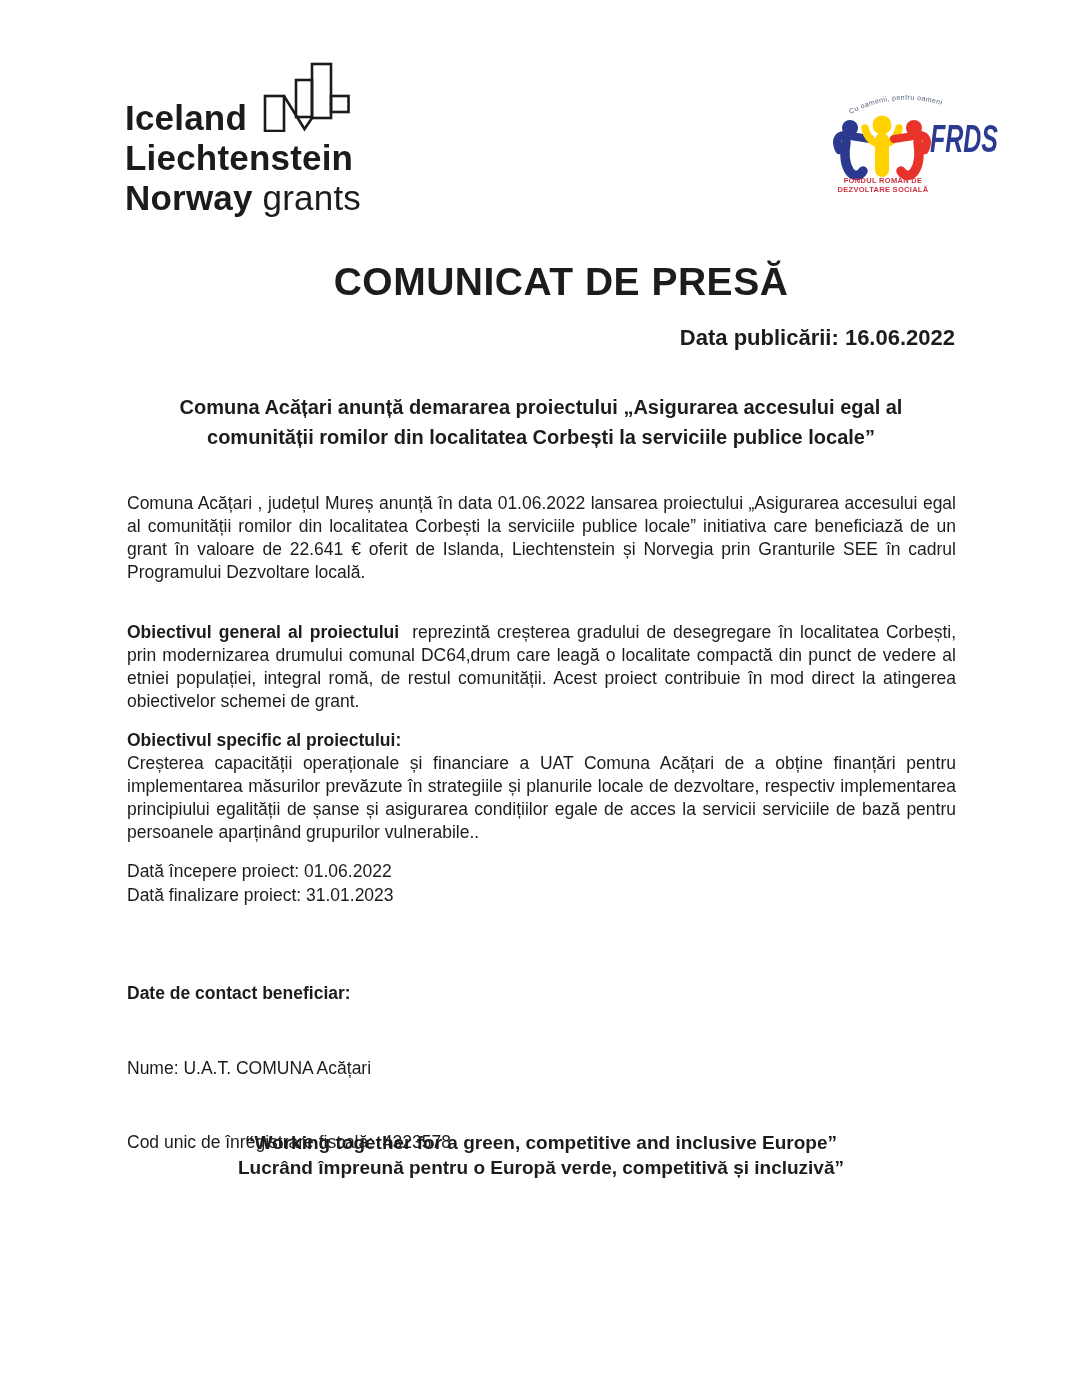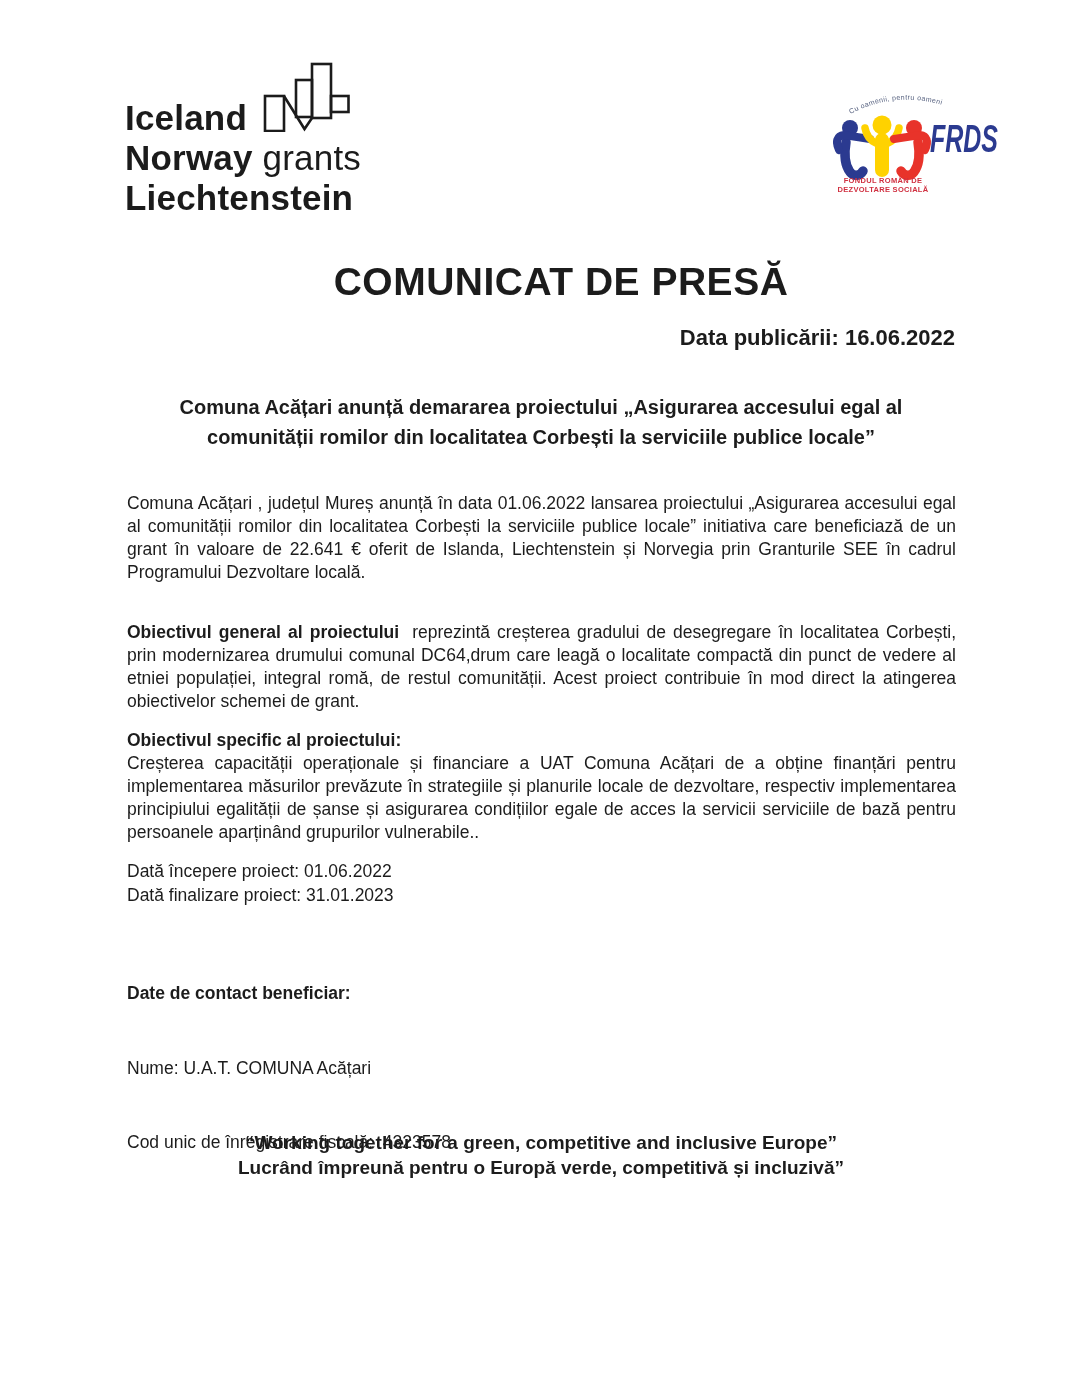--- a/index.html
+++ b/index.html
@@ -57,22 +57,22 @@
       <g fill="none" stroke="#1b1b1b" stroke-width="2.6" stroke-linejoin="miter">
         <rect x="2" y="34" width="19" height="35"></rect>
         <rect x="33" y="18" width="16" height="37"></rect>
         <rect x="49" y="2" width="19" height="54"></rect>
         <rect x="68" y="34" width="17.5" height="16"></rect>
         <path d="M21 34 L41.5 67 L49 56"></path>
       </g>
     </svg>
     <div class="eea-text">
       <div>Iceland</div>
+      <div>Liechtenstein</div>
       <div><span>Norway</span><span class="grants"> grants</span></div>
-      <div>Liechtenstein</div>
     </div>
   </div>
 
   <svg class="frds-logo" width="172" height="112" viewBox="0 0 172 112">
     <defs>
       <path id="frdsArc" d="M 14 30 Q 66 0 126 25" fill="none"></path>
     </defs>
     <text font-size="7" fill="#55607f" letter-spacing="0.4" font-family="Liberation Sans, sans-serif">
       <textPath href="#frdsArc" startOffset="4">Cu oamenii, pentru oameni</textPath>
     </text>

